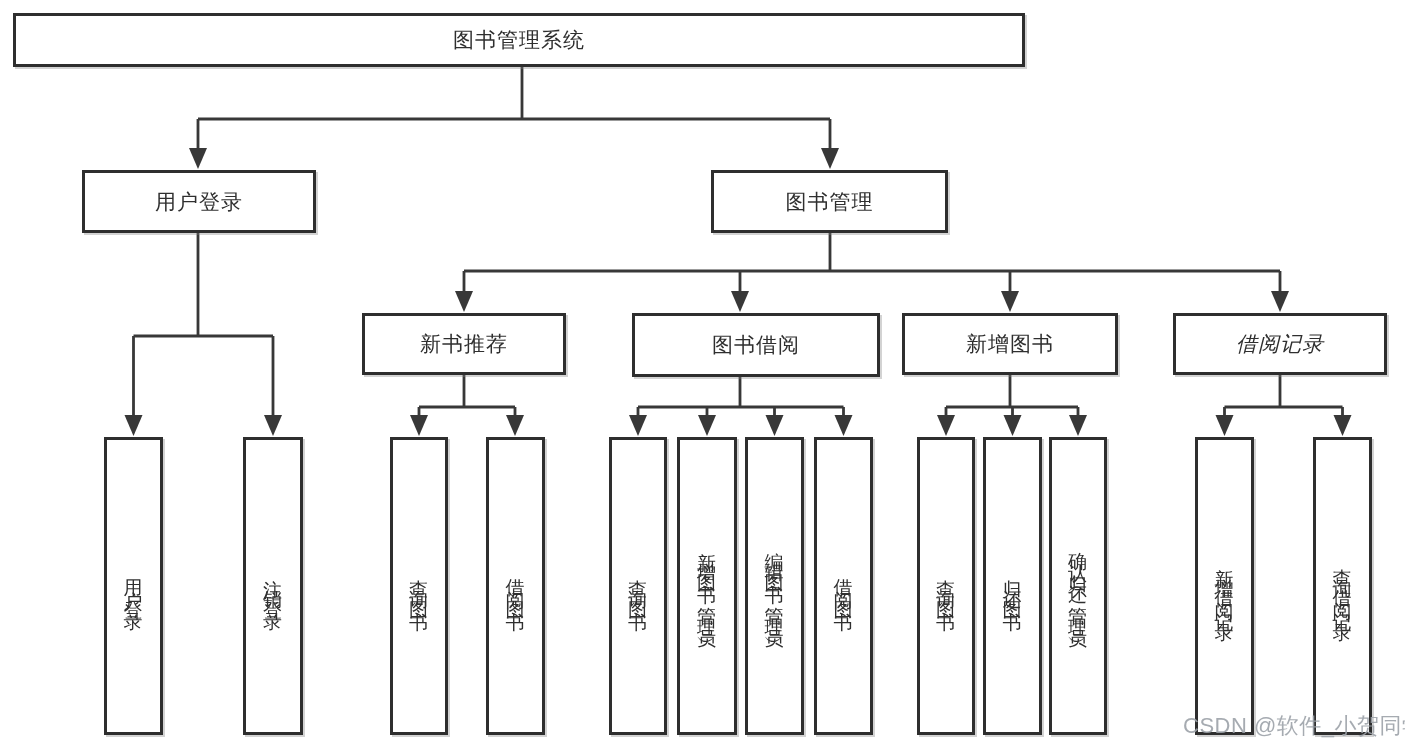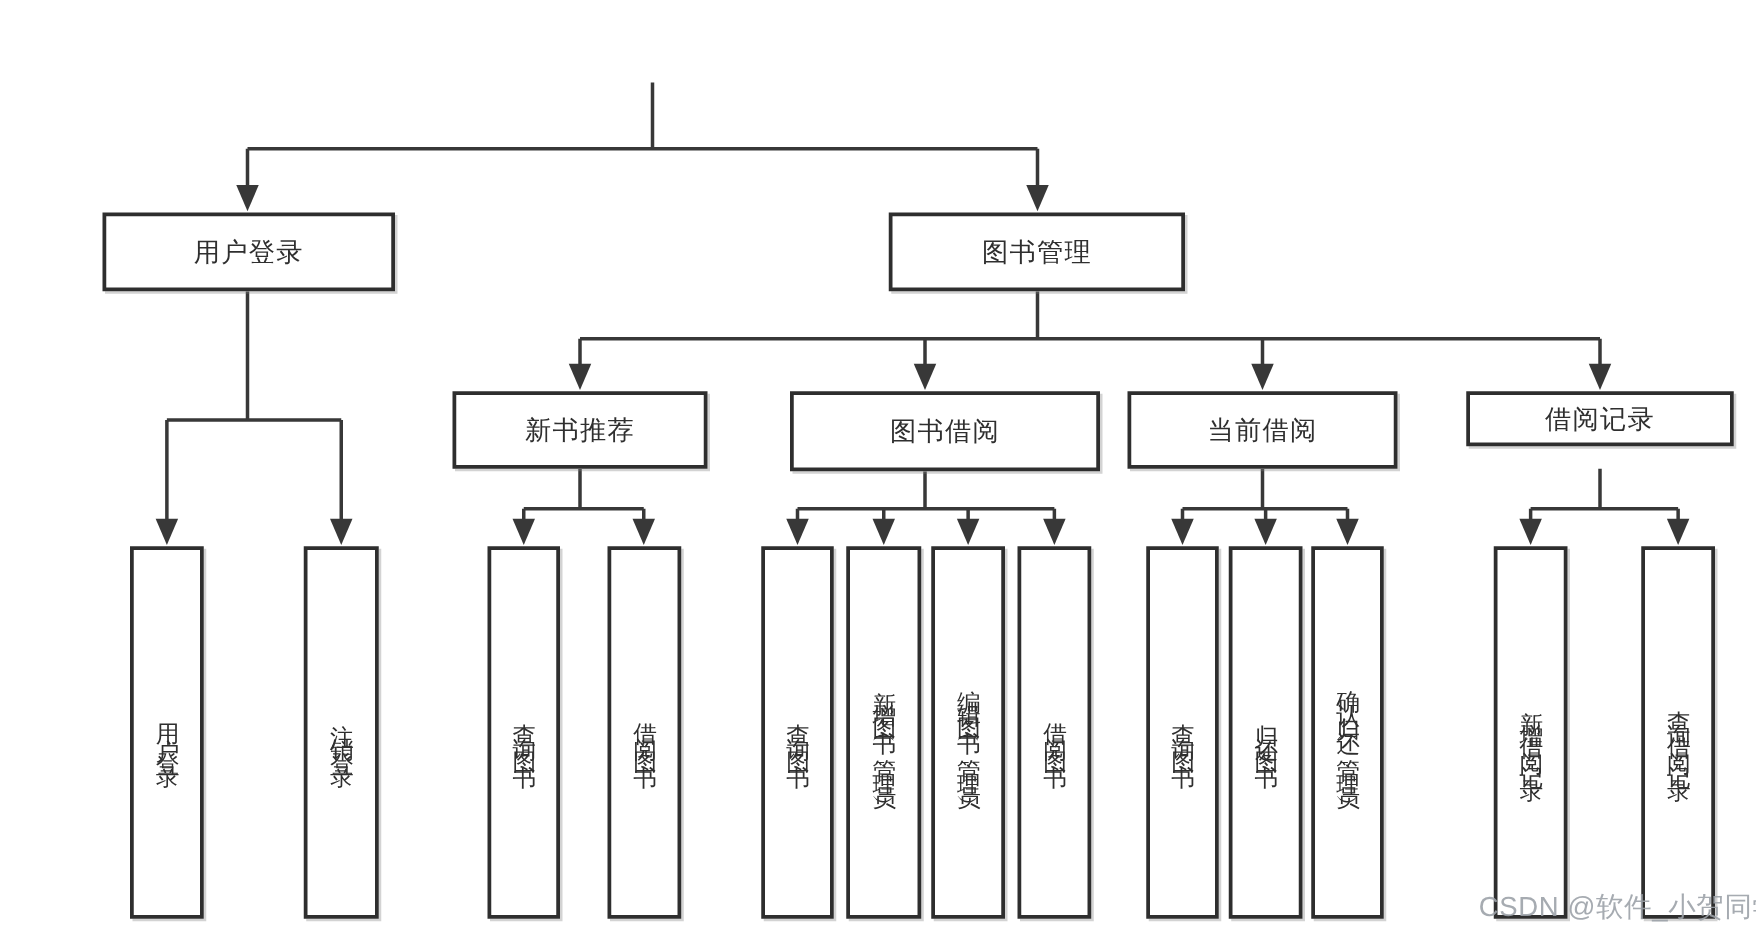--- a/index.html
+++ b/index.html
@@ -94,38 +94,41 @@
       <polygon points="765.5,415 783.5,415 774.5,436"></polygon>
       <polygon points="834.5,415 852.5,415 843.5,436"></polygon>
       <polygon points="937,415 955,415 946,436"></polygon>
       <polygon points="1003.5,415 1021.5,415 1012.5,436"></polygon>
       <polygon points="1069,415 1087,415 1078,436"></polygon>
       <polygon points="1215.5,415 1233.5,415 1224.5,436"></polygon>
       <polygon points="1333.5,415 1351.5,415 1342.5,436"></polygon>
     </g>
   </svg>
 
+  <div class="box" style="left:13px; top:13px; width:1012px; height:54px;">
+    <span class="lbl">图书管理系统</span>
+  </div>
 
   <div class="box" style="left:82px; top:170px; width:234px; height:63px;">
     <span class="lbl">用户登录</span>
   </div>
   <div class="box" style="left:362px; top:313px; width:204px; height:62px;">
     <span class="lbl">新书推荐</span>
   </div>
 
   <div class="box" style="left:711px; top:170px; width:237px; height:63px;">
     <span class="lbl">图书管理</span>
   </div>
   <div class="box" style="left:632px; top:313px; width:248px; height:64px;">
     <span class="lbl">图书借阅</span>
   </div>
   <div class="box" style="left:902px; top:313px; width:216px; height:62px;">
-    <span class="lbl">当前借阅</span>
+    <span class="lbl">新增图书</span>
   </div>
-  <div class="box" style="left:1173px; top:313px; width:214px; height:44px;">
+  <div class="box" style="left:1173px; top:313px; width:214px; height:62px;font-style:italic;">
     <span class="lbl">借阅记录</span>
   </div>
 
   <div class="box leaf" style="left:104px; top:437px; width:59px; height:298px;">
     <span class="lbl">用户登录</span>
   </div>
   <div class="box leaf" style="left:243px; top:437px; width:60px; height:298px;">
     <span class="lbl">注销登录</span>
   </div>
 

